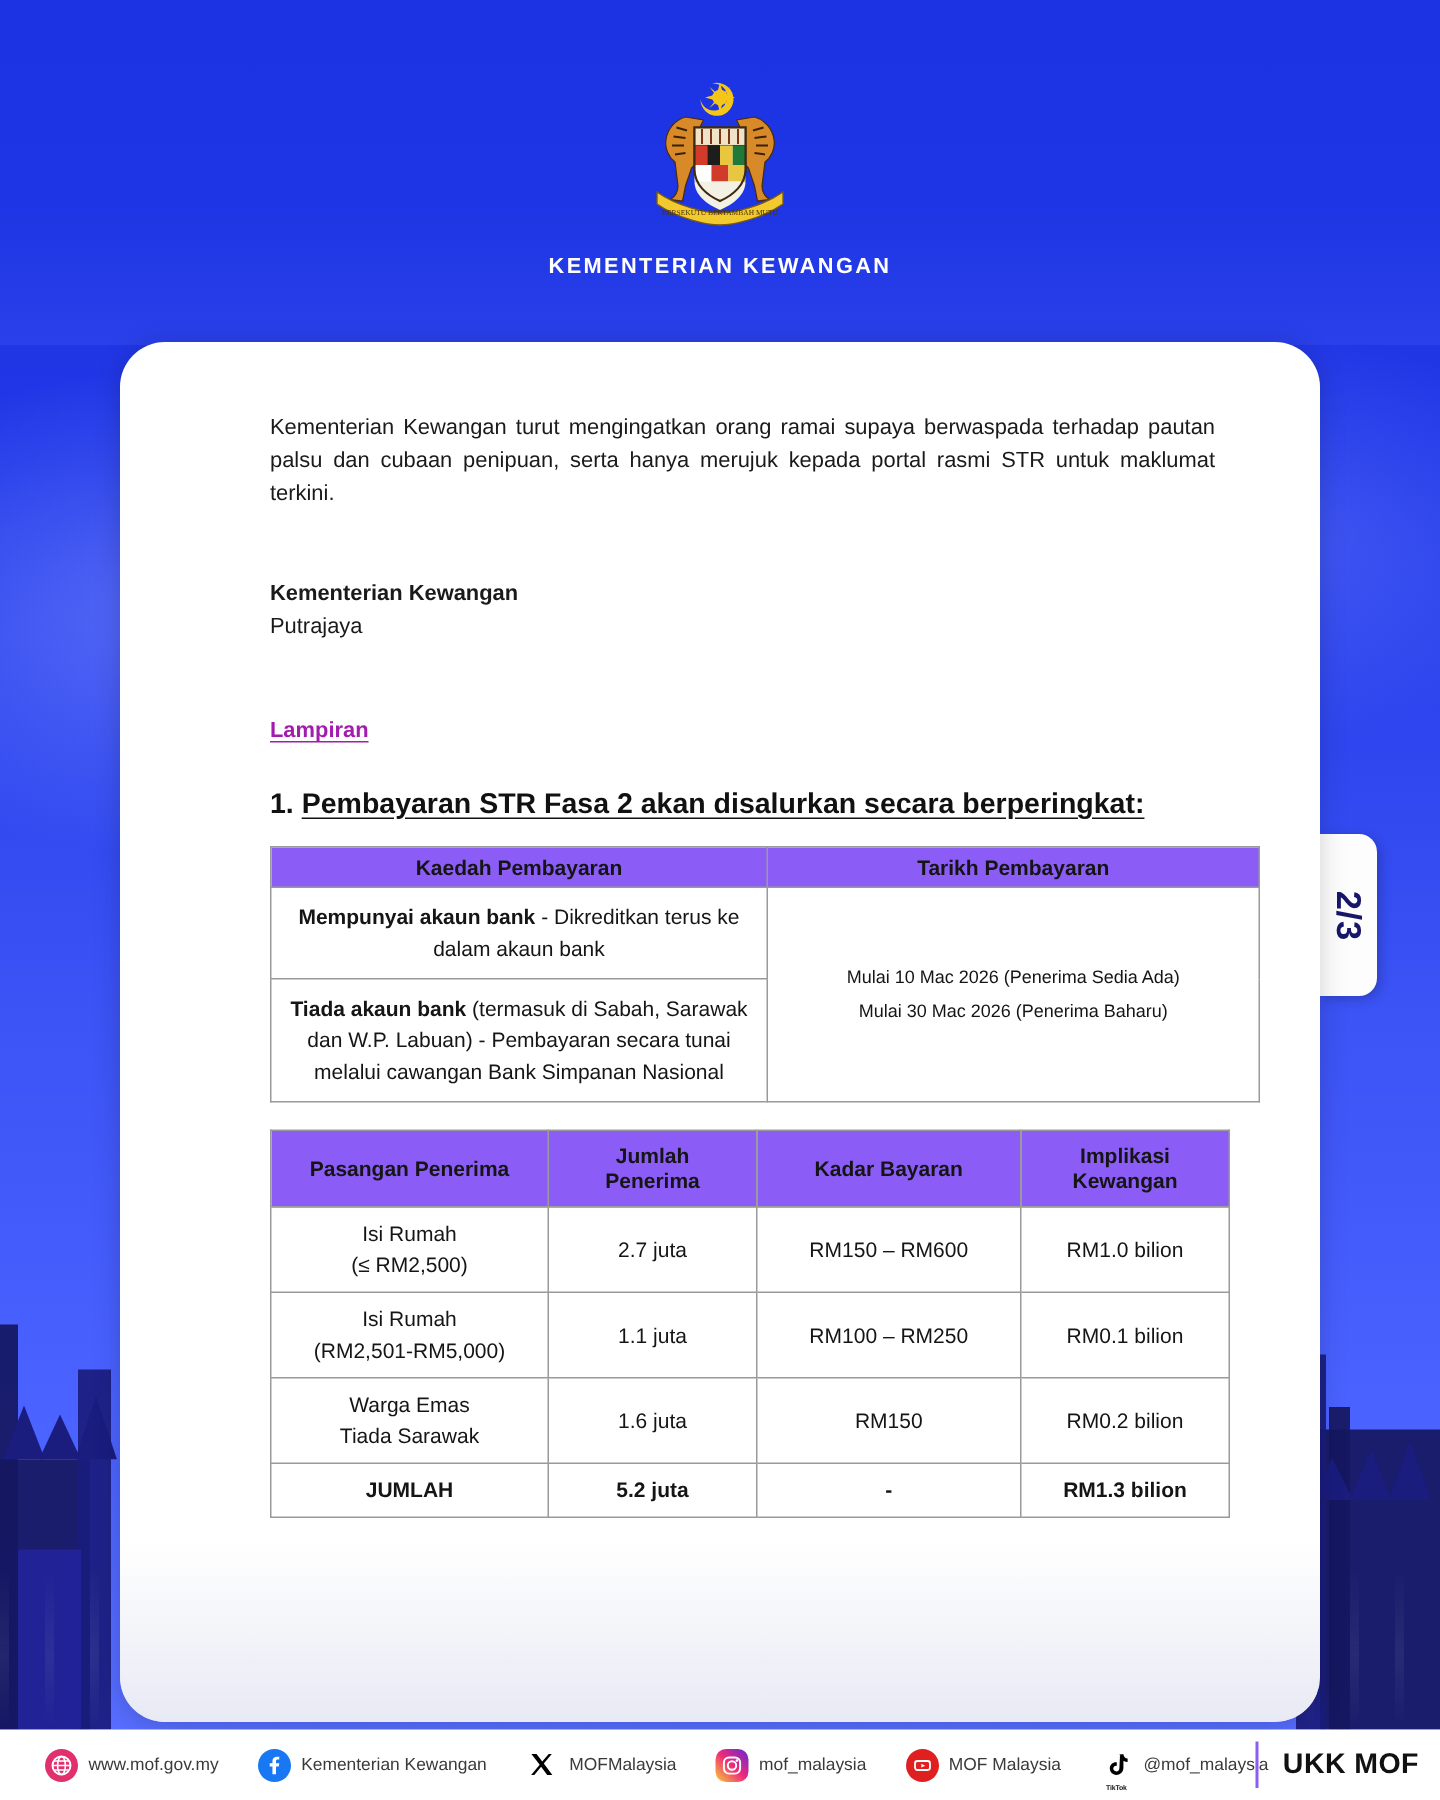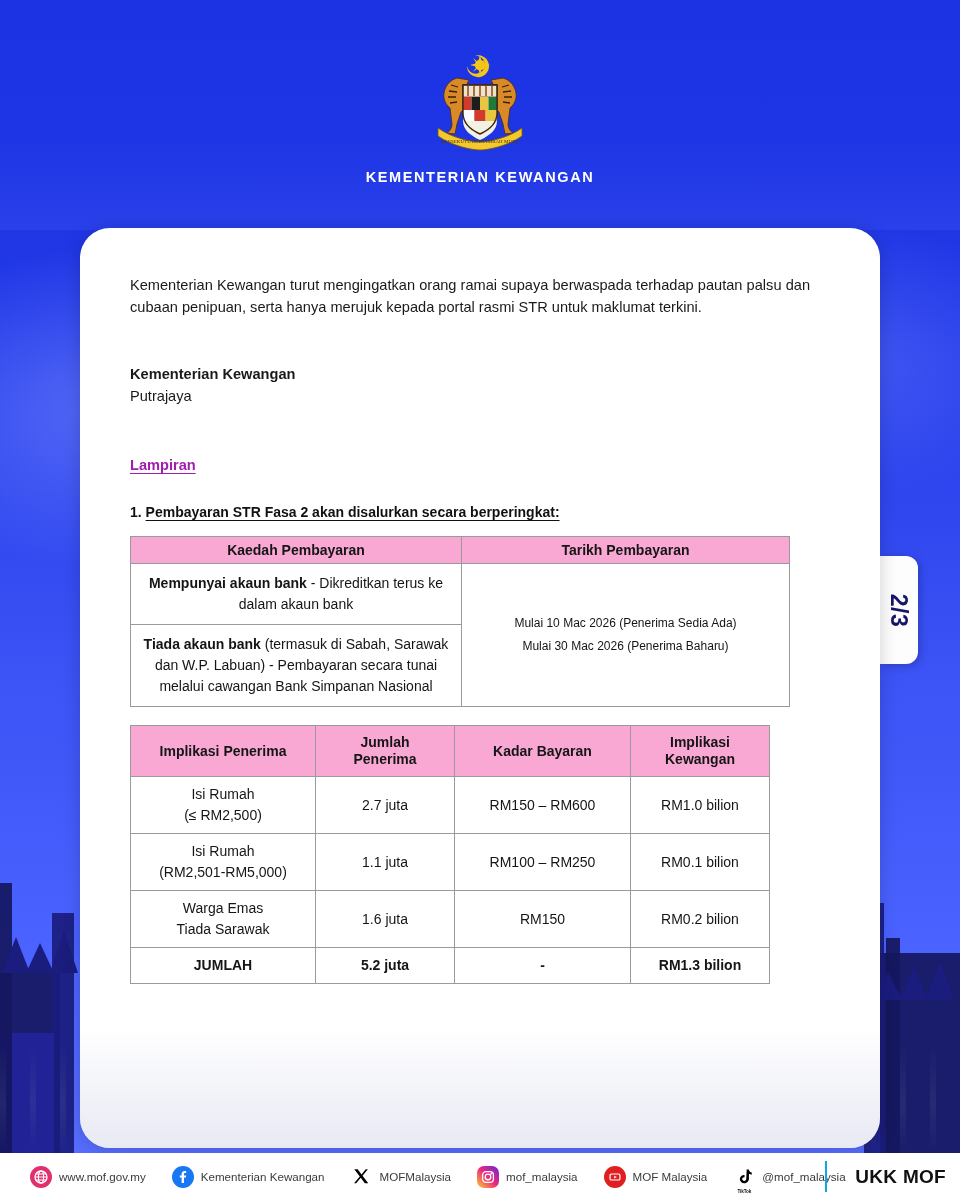--- a/index.html
+++ b/index.html
@@ -51,39 +51,39 @@
     position:absolute;left:80px;top:228px;width:800px;height:920px;
     background:#ffffff;border-radius:30px;
     box-shadow:0 2px 18px rgba(0,0,0,.18);
     overflow:hidden;
   }
   #card .fade{
     position:absolute;left:0;right:0;bottom:0;height:120px;
     background:linear-gradient(180deg,rgba(255,255,255,0) 0%,rgba(224,226,240,.75) 100%);
     pointer-events:none;
   }
-  #card-inner{position:relative;padding:46px 70px 0 50px;border-radius:25px;}
+  #card-inner{position:relative;padding:46px 70px 0 100px;border-radius:25px;}
 
   p.body{
     margin:0;font-size:14.6px;line-height:22px;color:#1a1a1a;
     text-align:justify;text-justify:inter-word;
   }
   .sig{margin-top:46px;font-size:14.6px;line-height:21.5px;color:#1a1a1a;}
   .sig .b{font-weight:bold;}
 
   .lampiran{margin-top:50px;font-size:14.6px;font-weight:bold;color:#a21caf;
     text-decoration:underline;text-underline-offset:3px;display:inline-block;}
 
-  .sec-head{margin-top:30px;font-size:14px;font-weight:bold;color:#111;}
+  .sec-head{margin-top:30px;font-size:19px;font-weight:bold;color:#111;}
   .sec-head .u{text-decoration:underline;text-underline-offset:3px;}
 
   
   table{border-collapse:collapse;font-size:14px;color:#151515;}
   table td,table th{border:1px solid #9a9a9a;padding:5px 6px;vertical-align:middle;}
-  th{background:#f9a8d4;font-weight:bold;text-align:center;}
+  th{background:#8b5cf6;font-weight:bold;text-align:center;}
   .t1{margin-top:16px;width:660px;table-layout:fixed;}
   .t1 th:nth-child(1){width:318px;}
   .t1 td{text-align:center;line-height:21px;}
   .t1 .method{padding:9px 10px;}
   .t1 .method .b{font-weight:bold;margin-top:40px;}
   .t1 .dates{line-height:23px;font-size:12px;}
 
   .t2{margin-top:18px;width:640px;table-layout:fixed;}
   .t2 th{padding:8px 4px;line-height:17px;}
   .t2 th:nth-child(1){width:176px;}
@@ -107,21 +107,21 @@
   #footer{
     position:absolute;left:0;right:0;bottom:0;height:47px;background:#ffffff;
     display:flex;align-items:center;padding-left:30px;box-sizing:border-box;
   }
   .soc{display:flex;align-items:center;margin-right:26px;}
   .soc .lbl{font-size:11.6px;color:#3a3a3a;margin-left:7px;white-space:nowrap;}
   .ico{width:22px;height:22px;border-radius:50%;display:flex;align-items:center;justify-content:center;flex:0 0 auto;}
   .ico svg{display:block;}
   #ukk{
     position:absolute;right:14px;top:8px;height:31px;display:flex;align-items:center;
-    border-left:2px solid #0ea5e9;padding-left:28px;
+    border-left:2px solid #8b5cf6;padding-left:16px;
   }
   #ukk span{font-size:19px;font-weight:bold;color:#111;letter-spacing:.3px;}
 </style>
 </head>
 <body>
 
 <div id="bg">
   <div class="sky"></div>
   <div class="sky-top"></div>
 
@@ -244,21 +244,21 @@
           </td>
         </tr>
       </tbody>
     </table>
 
     
 
     <table class="t2">
       <thead>
         <tr>
-          <th>Implikasi Penerima</th>
+          <th>Pasangan Penerima</th>
           <th>
             <div>Jumlah</div>
             <div>Penerima</div>
           </th>
           <th>Kadar Bayaran</th>
           <th>Implikasi Kewangan</th>
         </tr>
       </thead>
       <tbody>
         <tr>

